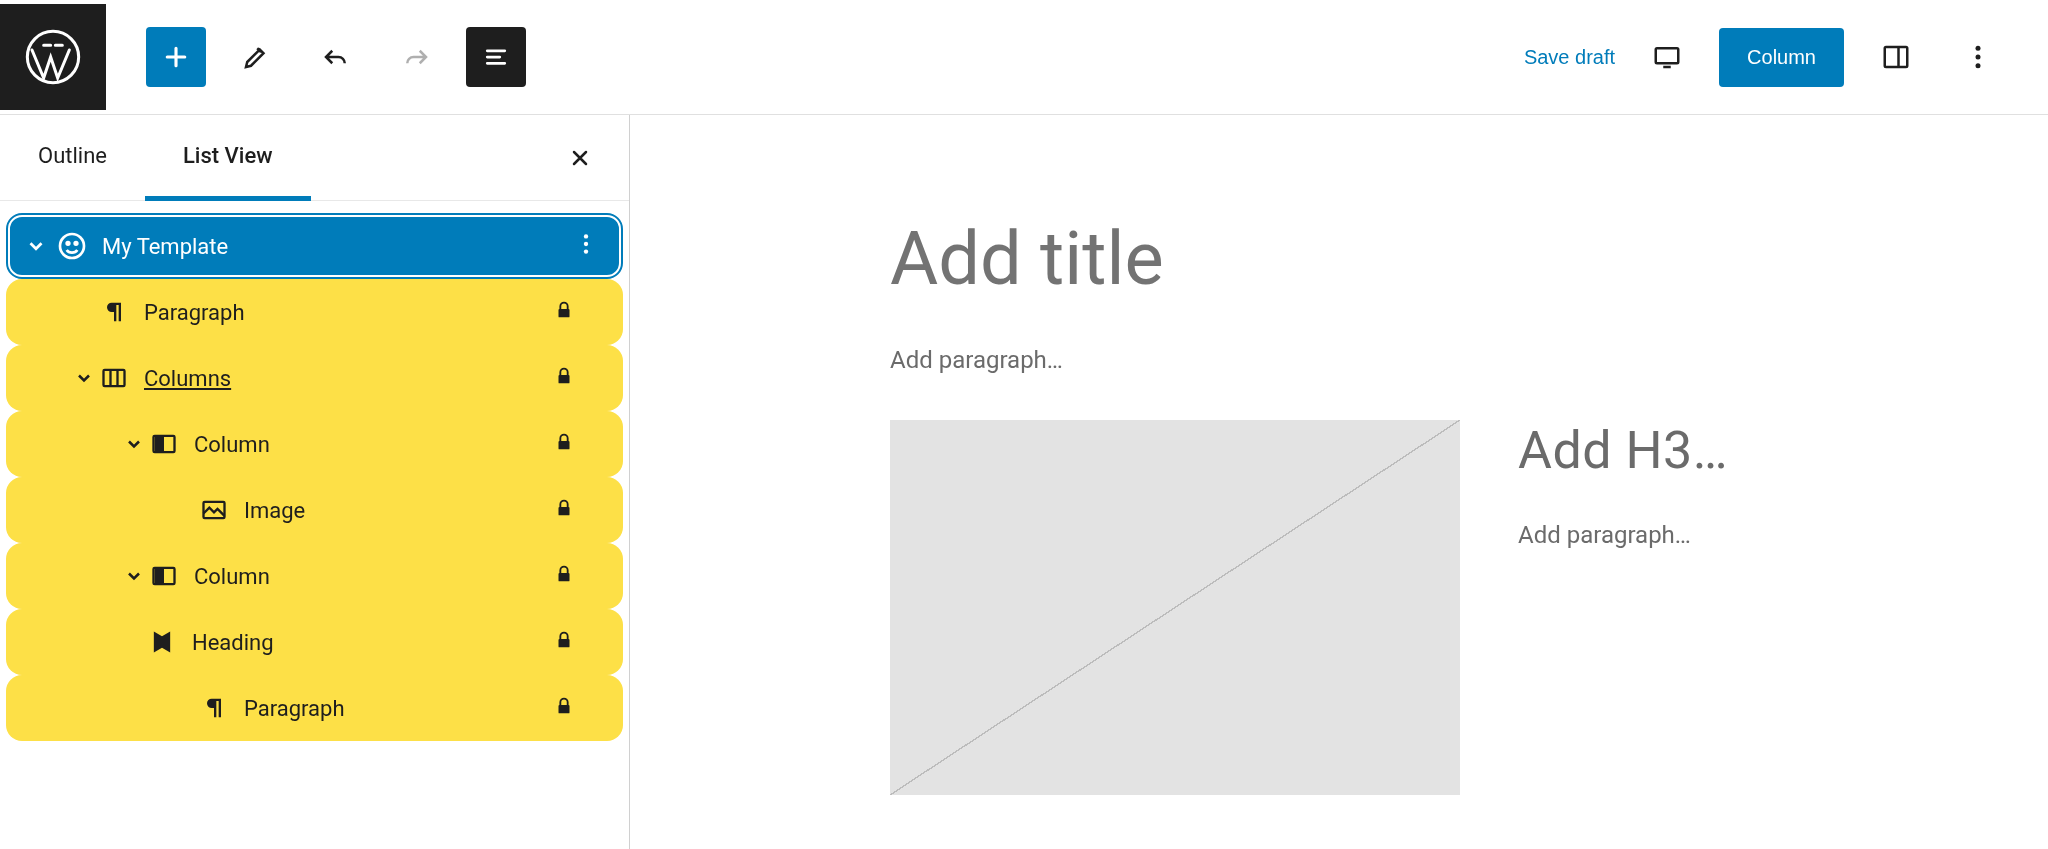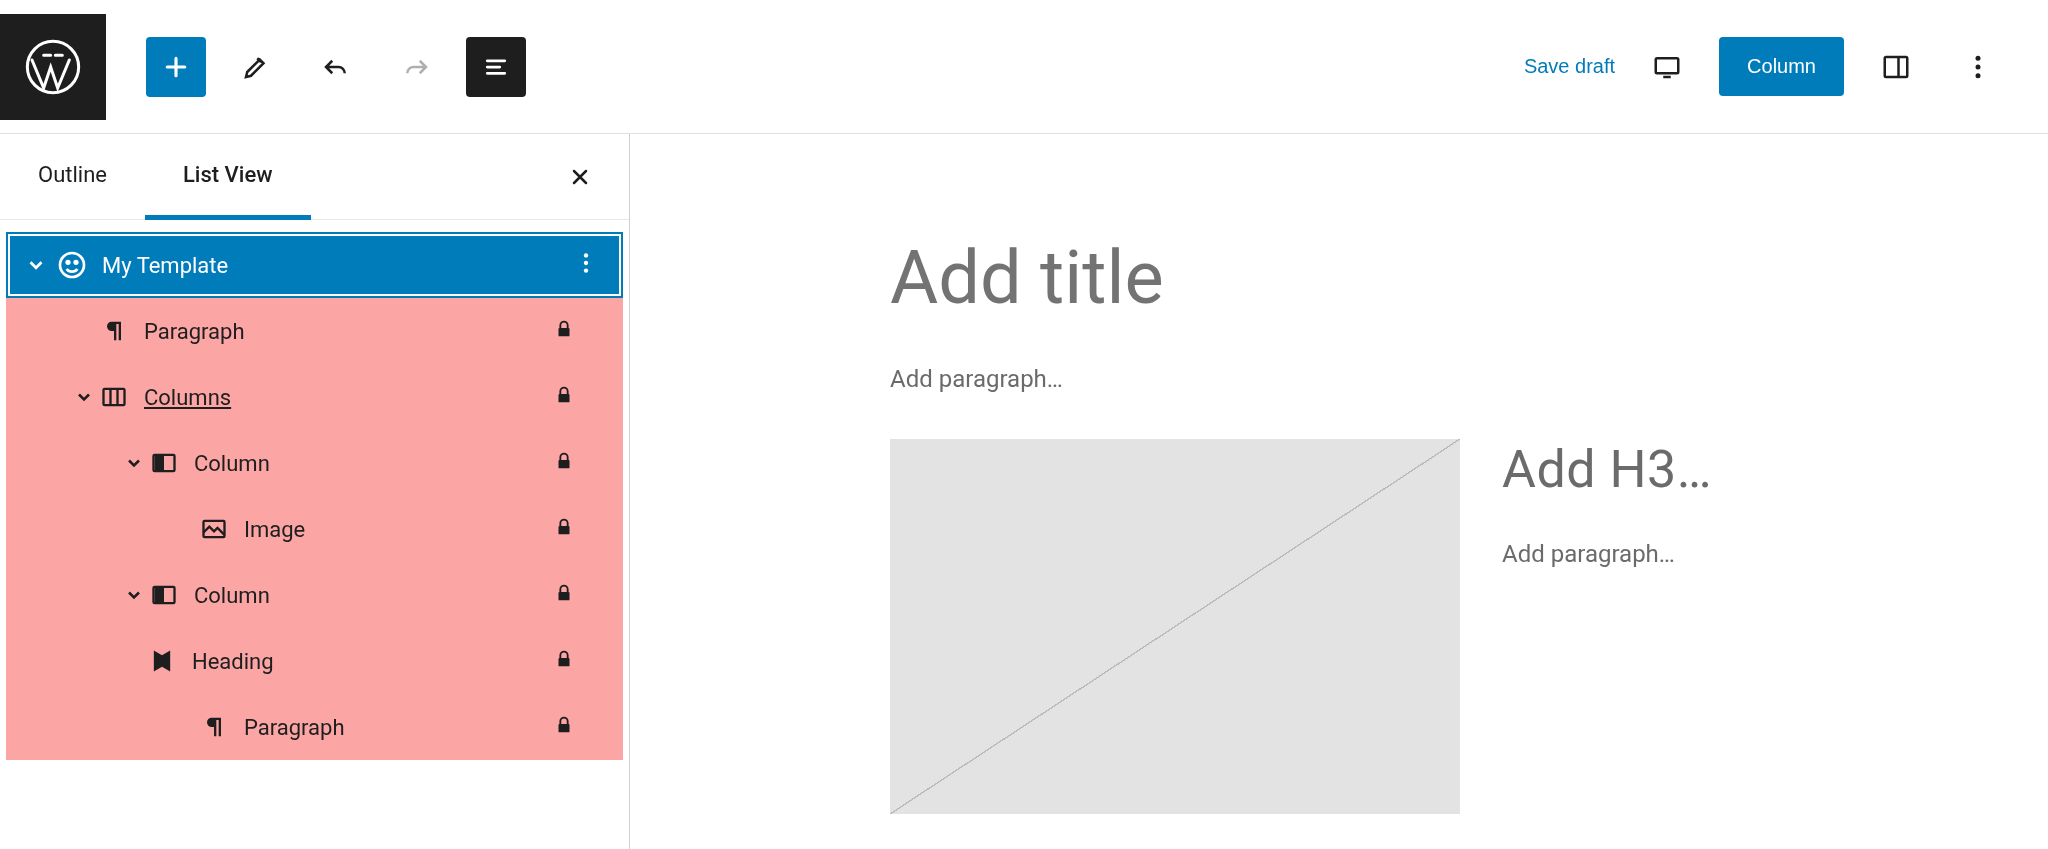--- a/index.html
+++ b/index.html
@@ -1,53 +1,53 @@
 <!DOCTYPE html>
 <html><head>
 <meta charset="utf-8">
 <style>
 * { box-sizing: border-box; margin: 0; padding: 0; }
 body { font-family: -apple-system, BlinkMacSystemFont, "Segoe UI", Roboto, sans-serif; background: #fff; color: #1e1e1e; }
 .app { width: 2048px; height: 849px; display: flex; flex-direction: column; }
 
 
-.topbar { height: 134px; display: flex; align-items: center; border-bottom: 1px solid #e0e0e0; }
+.topbar { height: 115px; display: flex; align-items: center; border-bottom: 1px solid #e0e0e0; }
 .wp-logo { width: 106px; height: 106px; background: #1e1e1e; display: flex; align-items: center; justify-content: center; }
 .wp-logo svg { width: 56px; height: 56px; }
 .toolbar-left { display: flex; align-items: center; margin-left: 40px; gap: 20px; }
 .icon-btn { width: 60px; height: 60px; border-radius: 4px; display: flex; align-items: center; justify-content: center; cursor: pointer; }
 .icon-btn.add { background: #007cba; }
 .icon-btn.doc { background: #1e1e1e; }
 .icon-btn svg { width: 30px; height: 30px; }
 .toolbar-right { margin-left: auto; display: flex; align-items: center; gap: 22px; margin-right: 40px; }
 .save-draft { color: #007cba; font-size: 20px; background: none; border: none; cursor: pointer; }
 .publish { background: #007cba; color: #fff; border: none; padding: 18px 28px; font-size: 20px; border-radius: 4px; cursor: pointer; }
 
 
 .workspace { flex: 1; display: flex; }
 .sidebar { width: 630px; border-right: 1px solid #d0d0d0; display: flex; flex-direction: column; }
 .tabs { display: flex; align-items: center; height: 86px; border-bottom: 1px solid #e8e8e8; }
 .tab { flex: 0 0 auto; padding: 0 38px; height: 86px; display: flex; align-items: center; font-size: 22px; color: #1e1e1e; border-bottom: 5px solid transparent; cursor: pointer; }
 .tab.active { border-bottom-color: #007cba; font-weight: 500; }
 .close-panel { margin-left: auto; margin-right: 30px; width: 38px; height: 38px; display: flex; align-items: center; justify-content: center; cursor: pointer; }
 
 .tree { padding: 12px 6px; }
-.tree-row { display: flex; align-items: center; height: 66px; font-size: 22px; position: relative; border-radius: 0; }
+.tree-row { display: flex; align-items: center; height: 66px; font-size: 22px; position: relative; border-radius: 16px; }
 .tree-row.selected { background: #007cba; color: #fff; border: 2px solid #007cba; outline: 2px solid #fff; outline-offset: -4px; }
-.tree-row.child { background: #fca5a5; }
+.tree-row.child { background: #fde047; }
 .chev { width: 28px; height: 28px; display: inline-flex; align-items: center; justify-content: center; }
 .tree-icon { width: 32px; height: 32px; display: inline-flex; align-items: center; justify-content: center; margin-right: 14px; }
 .tree-label { flex: 1; }
 .tree-row .lock { margin-right: 48px; }
 .tree-row .more { margin-right: 22px; }
 
 .canvas { flex: 1; padding: 100px 0 0 260px; }
 .title { font-size: 74px; color: #737373; font-weight: 400; margin-bottom: 44px; }
 .para-ph { font-size: 24px; color: #6b6b6b; margin-bottom: 46px; }
-.cols { display: flex; gap: 42px; }
+.cols { display: flex; gap: 58px; }
 .img-ph { width: 570px; height: 375px; background: #e3e3e3; position: relative; }
 .img-ph::after { content: ""; position: absolute; inset: 0; background: linear-gradient(to bottom right, transparent calc(50% - 0.7px), #bcbcbc calc(50% - 0.7px), #bcbcbc calc(50% + 0.7px), transparent calc(50% + 0.7px)); }
 .rightcol { display: flex; flex-direction: column; }
 .h3 { font-size: 52px; color: #6b6b6b; font-weight: 400; margin-bottom: 40px; letter-spacing: 0.5px; }
 .para2 { font-size: 24px; color: #6b6b6b; }
 </style>
 </head>
 <body>
 
 <div class="app">

